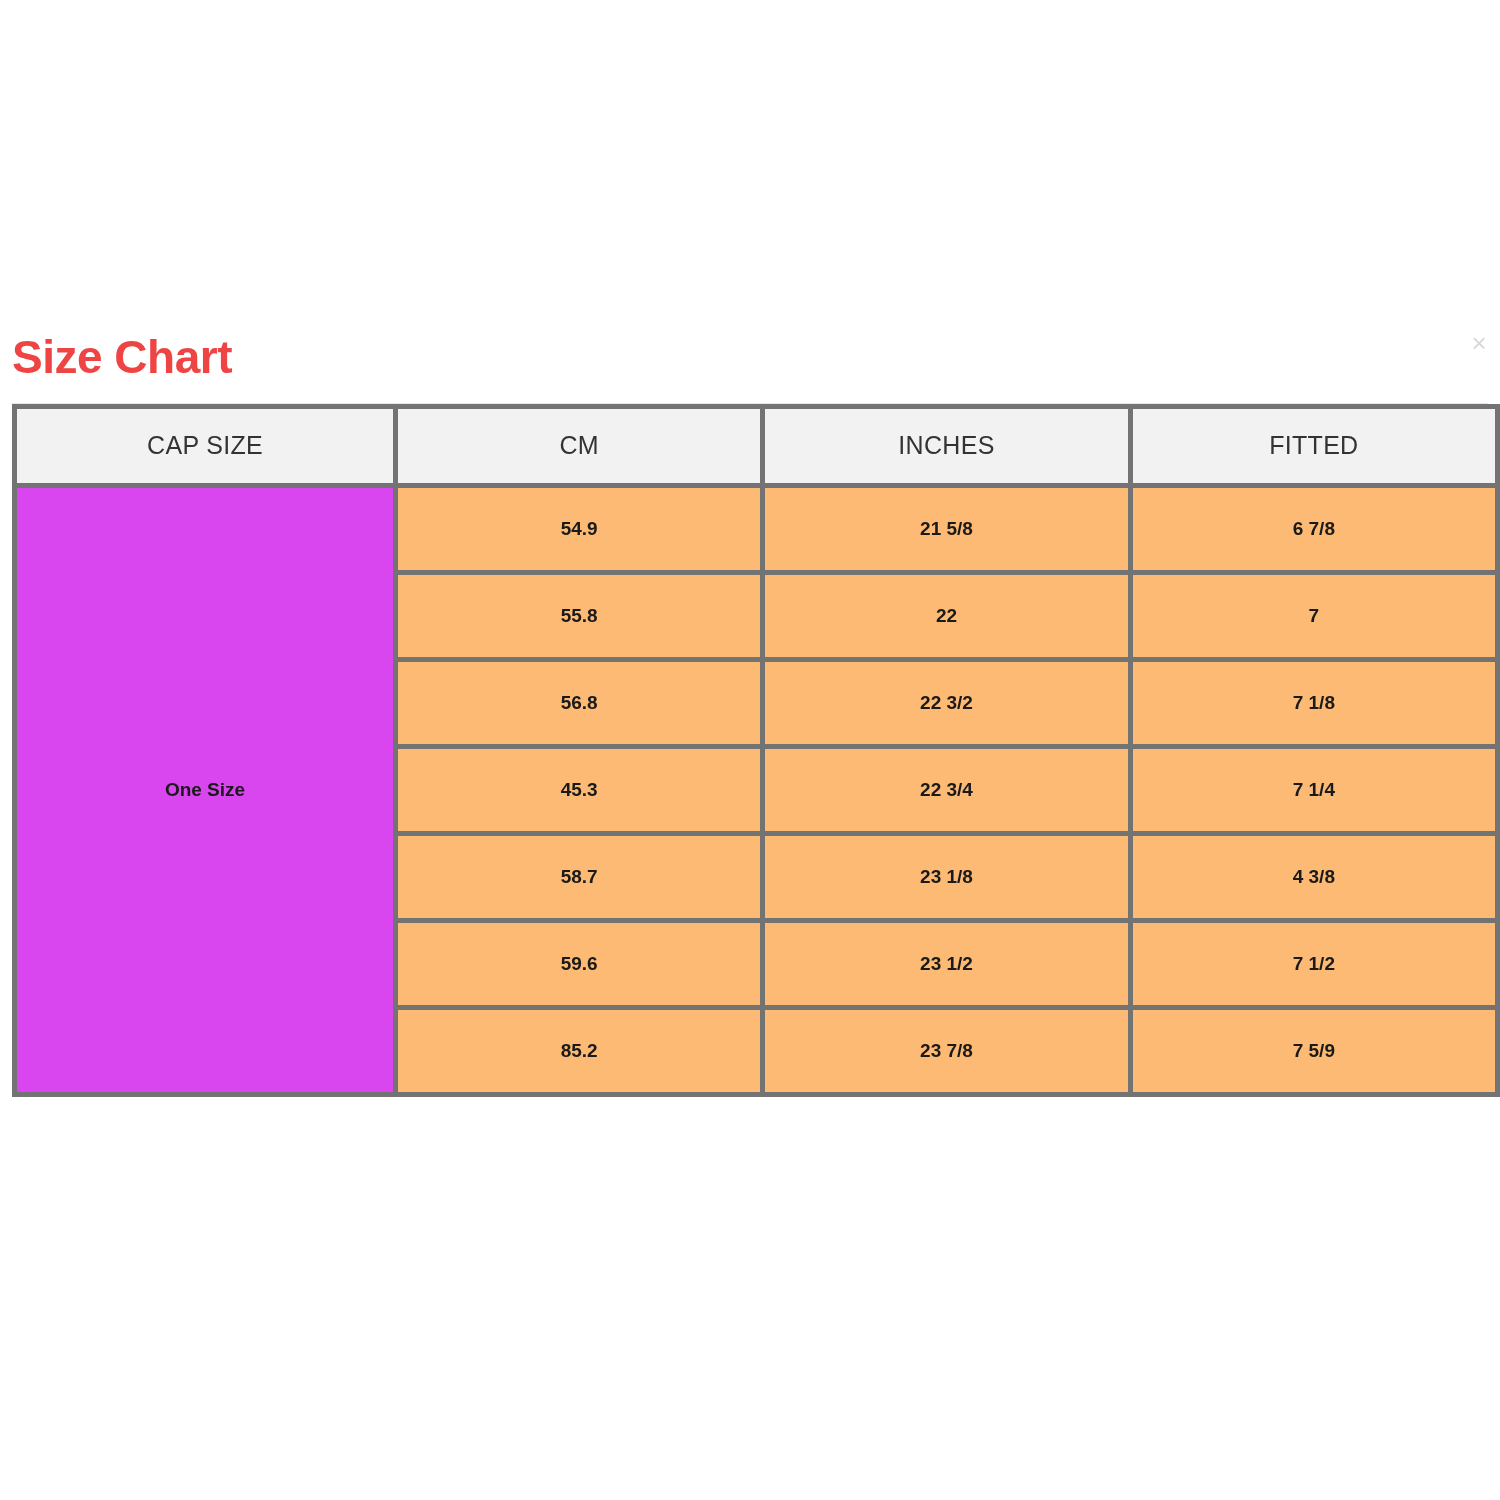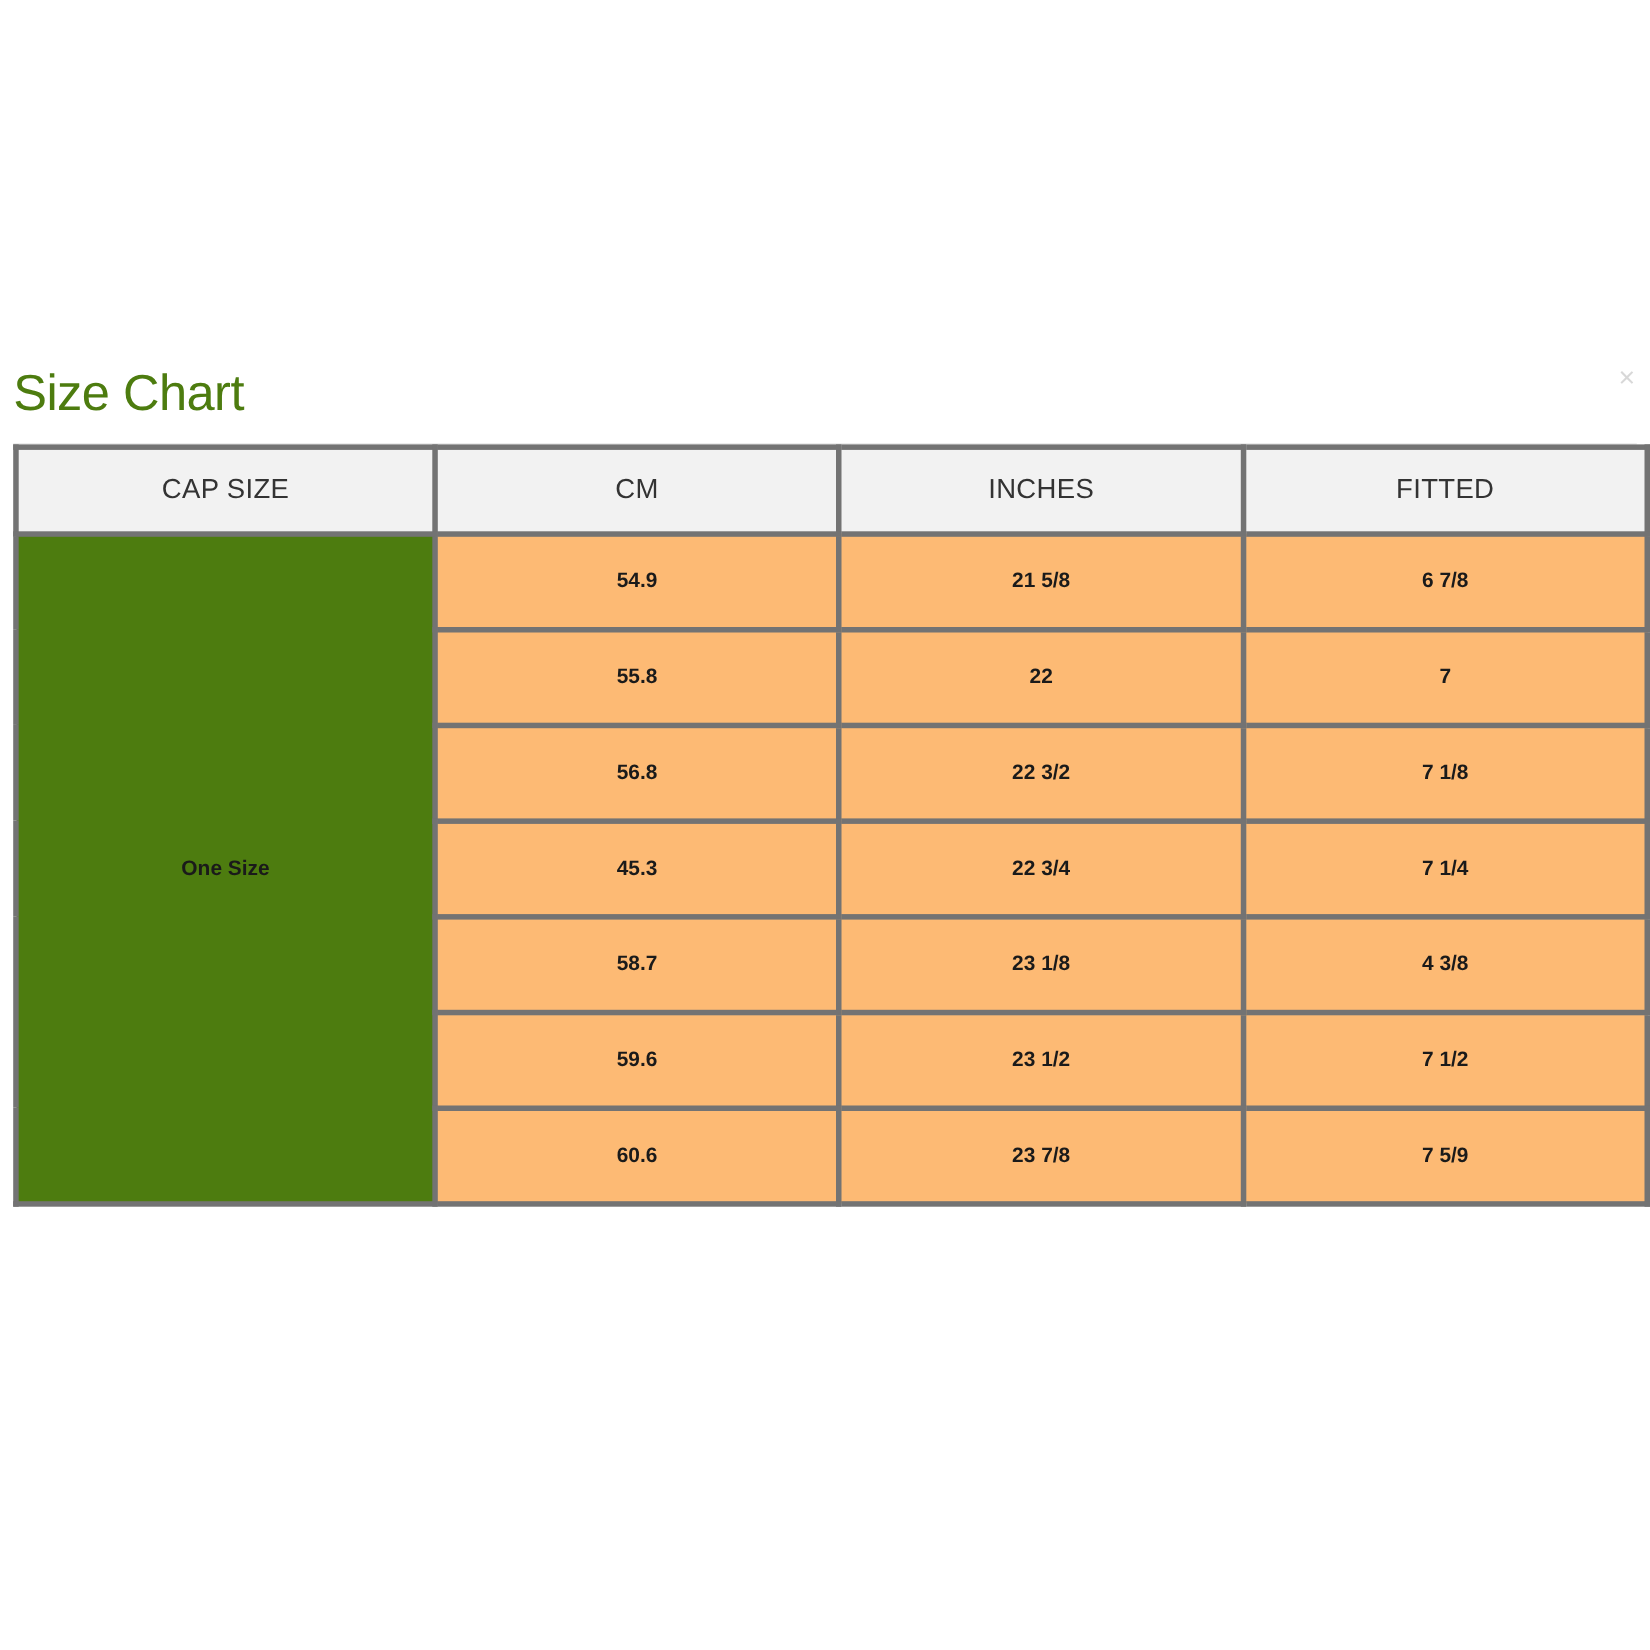--- a/index.html
+++ b/index.html
@@ -27,22 +27,22 @@
     background: #ffffff;
   }
 
   .modal-header {
     position: relative;
     padding: 14px 12px 20px 12px;
   }
 
   .modal-title {
     font-size: 46px;
-    font-weight: normal;
-    color: #4d7c0f;
+    font-weight: bold;
+    color: #ef4444;
     letter-spacing: -0.5px;
     line-height: 1.1;
     margin: 0;
   }
 
   .close-icon {
     position: absolute;
     right: 6px;
     top: 10px;
     width: 30px;
@@ -111,21 +111,21 @@
 
   table.size-table tbody td {
     height: 80px;
     background: #fdba74;
     font-size: 19px;
     font-weight: bold;
     color: #1a1a1a;
   }
 
   table.size-table tbody td.capsize-cell {
-    background: #4d7c0f;
+    background: #d946ef;
     text-align: center;
   }
 </style>
 </head>
 <body>
 
 <div class="page">
   <div class="modal">
 
     <div class="modal-header">
@@ -172,21 +172,21 @@
             <td>58.7</td>
             <td>23 1/8</td>
             <td>4 3/8</td>
           </tr>
           <tr>
             <td>59.6</td>
             <td>23 1/2</td>
             <td>7 1/2</td>
           </tr>
           <tr>
-            <td>60.6</td>
+            <td>85.2</td>
             <td>23 7/8</td>
             <td>7 5/9</td>
           </tr>
         </tbody>
       </table>
     </div>
 
   </div>
 </div>
 

